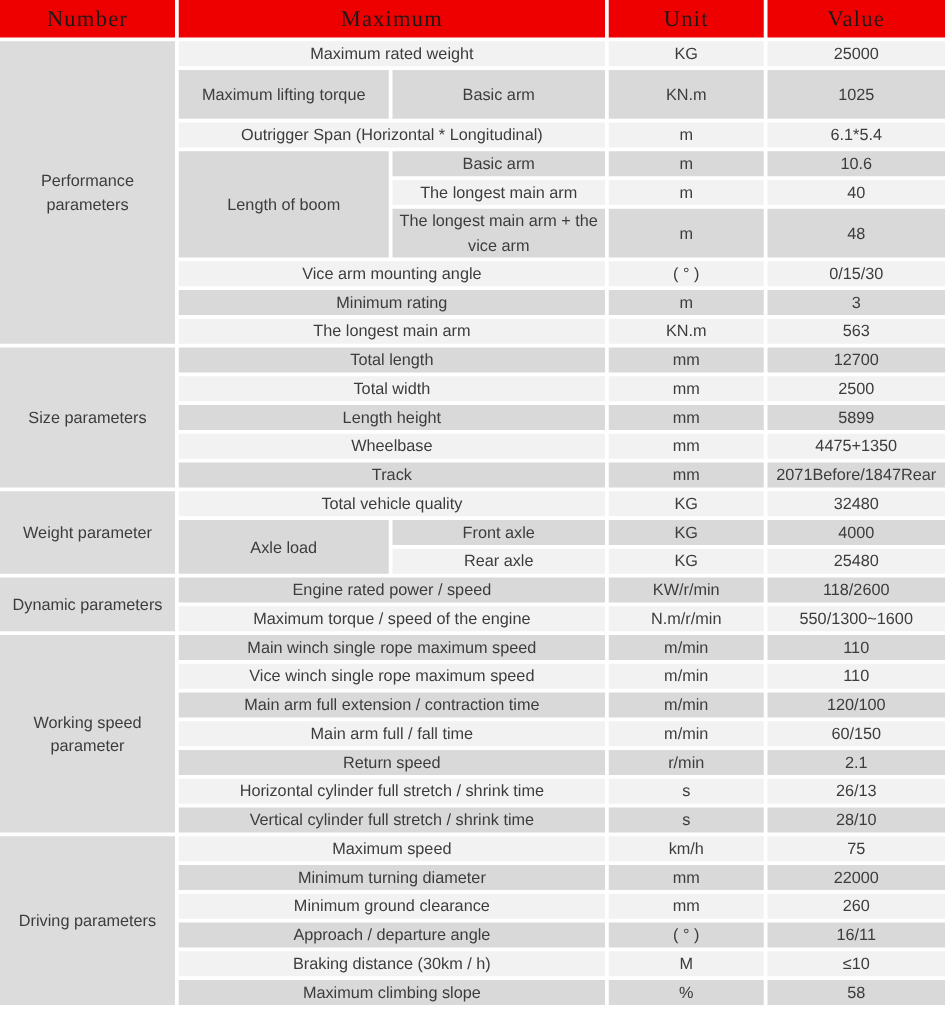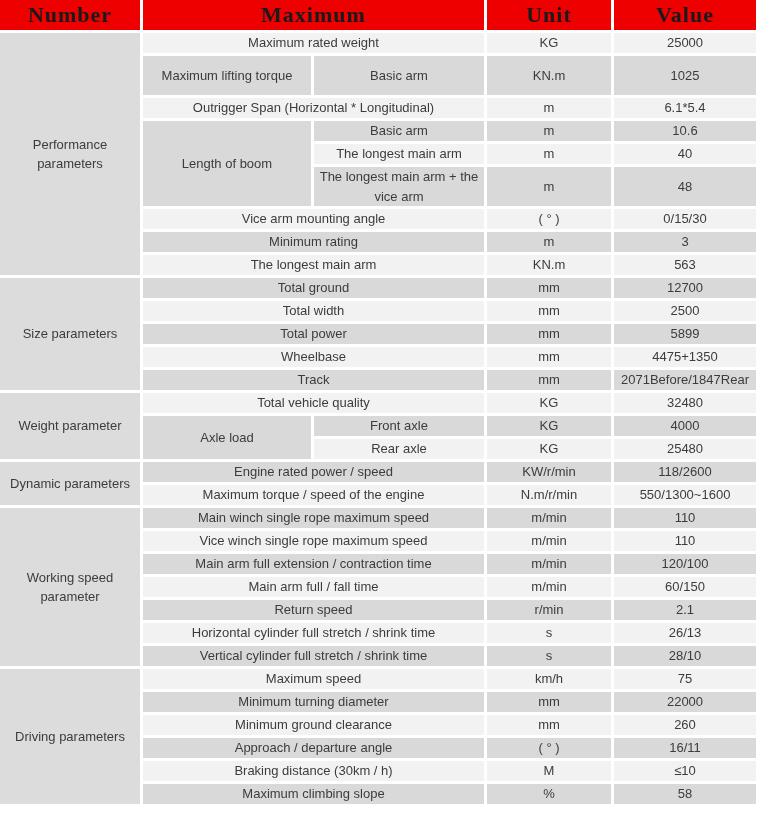--- a/index.html
+++ b/index.html
@@ -18,22 +18,22 @@
     border-spacing:3px;
     table-layout:fixed;
     margin:-3px 0 0 -3px;
     background:#ffffff;
   }
   th{
     height:28px;
     background:var(--header-bg);
     color:var(--header-text);
     font-family:"Liberation Serif", serif;
-    font-weight:700;
-    font-size:22px;
+    font-weight:400;
+    font-size:18px;
     letter-spacing:1px;
     text-align:center;
     vertical-align:middle;
     overflow:hidden;
   }
   td{
     height:20px;
     text-align:center;
     vertical-align:middle;
     font-family:"Liberation Sans", sans-serif;
@@ -113,31 +113,31 @@
     <td class="dark">3</td>
   </tr>
   <tr>
     <td class="light" colspan="2">The longest main arm</td>
     <td class="light">KN.m</td>
     <td class="light">563</td>
   </tr>
 
   <tr>
     <td class="cat" rowspan="5">Size parameters</td>
-    <td class="dark" colspan="2">Total ground</td>
+    <td class="dark" colspan="2">Total length</td>
     <td class="dark">mm</td>
     <td class="dark">12700</td>
   </tr>
   <tr>
     <td class="light" colspan="2">Total width</td>
     <td class="light">mm</td>
     <td class="light">2500</td>
   </tr>
   <tr>
-    <td class="dark" colspan="2">Total power</td>
+    <td class="dark" colspan="2">Length height</td>
     <td class="dark">mm</td>
     <td class="dark">5899</td>
   </tr>
   <tr>
     <td class="light" colspan="2">Wheelbase</td>
     <td class="light">mm</td>
     <td class="light">4475+1350</td>
   </tr>
   <tr>
     <td class="dark" colspan="2">Track</td>

